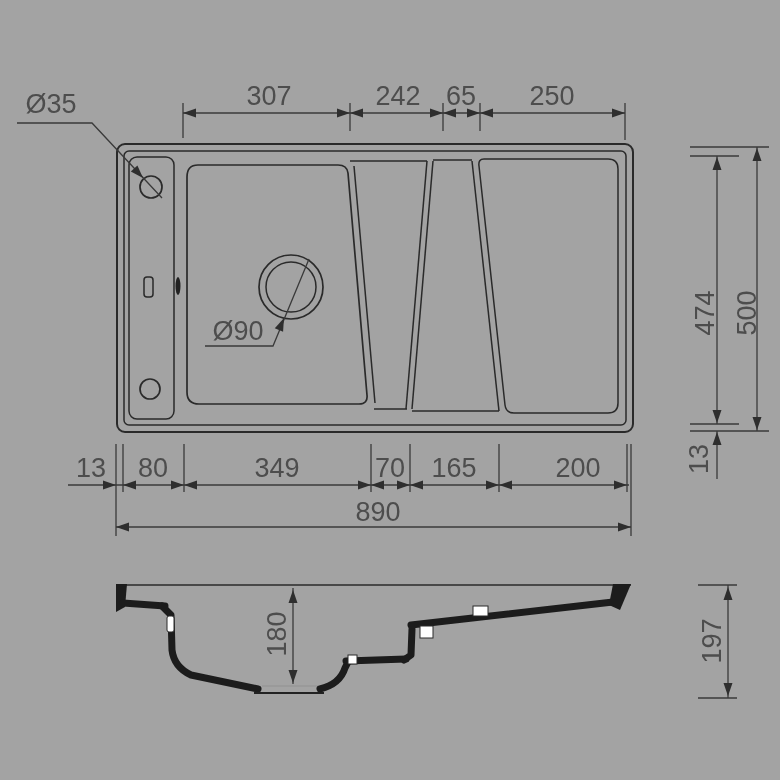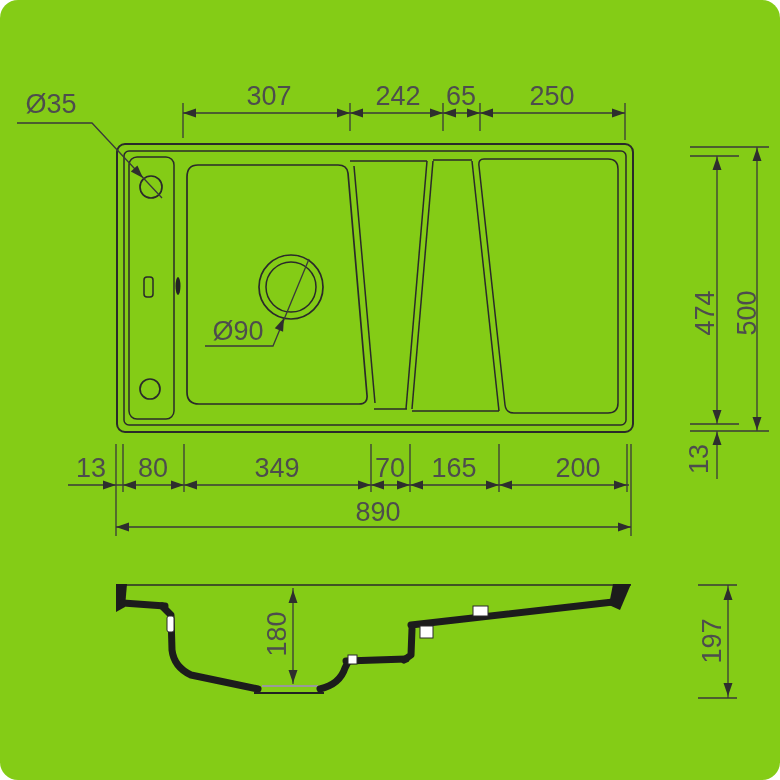--- a/index.html
+++ b/index.html
@@ -1,16 +1,16 @@
 <!DOCTYPE html>
 <html><head>
 <meta charset="utf-8">
 <style>
   html,body{margin:0;padding:0;background:#ffffff;}
-  .canvas{width:780px;height:780px;background:#84cc16;position:relative;overflow:hidden;border-radius:18px;}
+  .canvas{width:780px;height:780px;background:#a3a3a3;position:relative;overflow:hidden;}
   svg{display:block;}
   text.dim{
     font-family:"Liberation Sans", sans-serif;
     font-size:27px;
     fill:#4d4d4d;
     text-anchor:middle;
     dominant-baseline:central;
   }
   .draw{stroke:#2a2a2a;fill:none;}
   .thin{stroke-width:1.5;}

